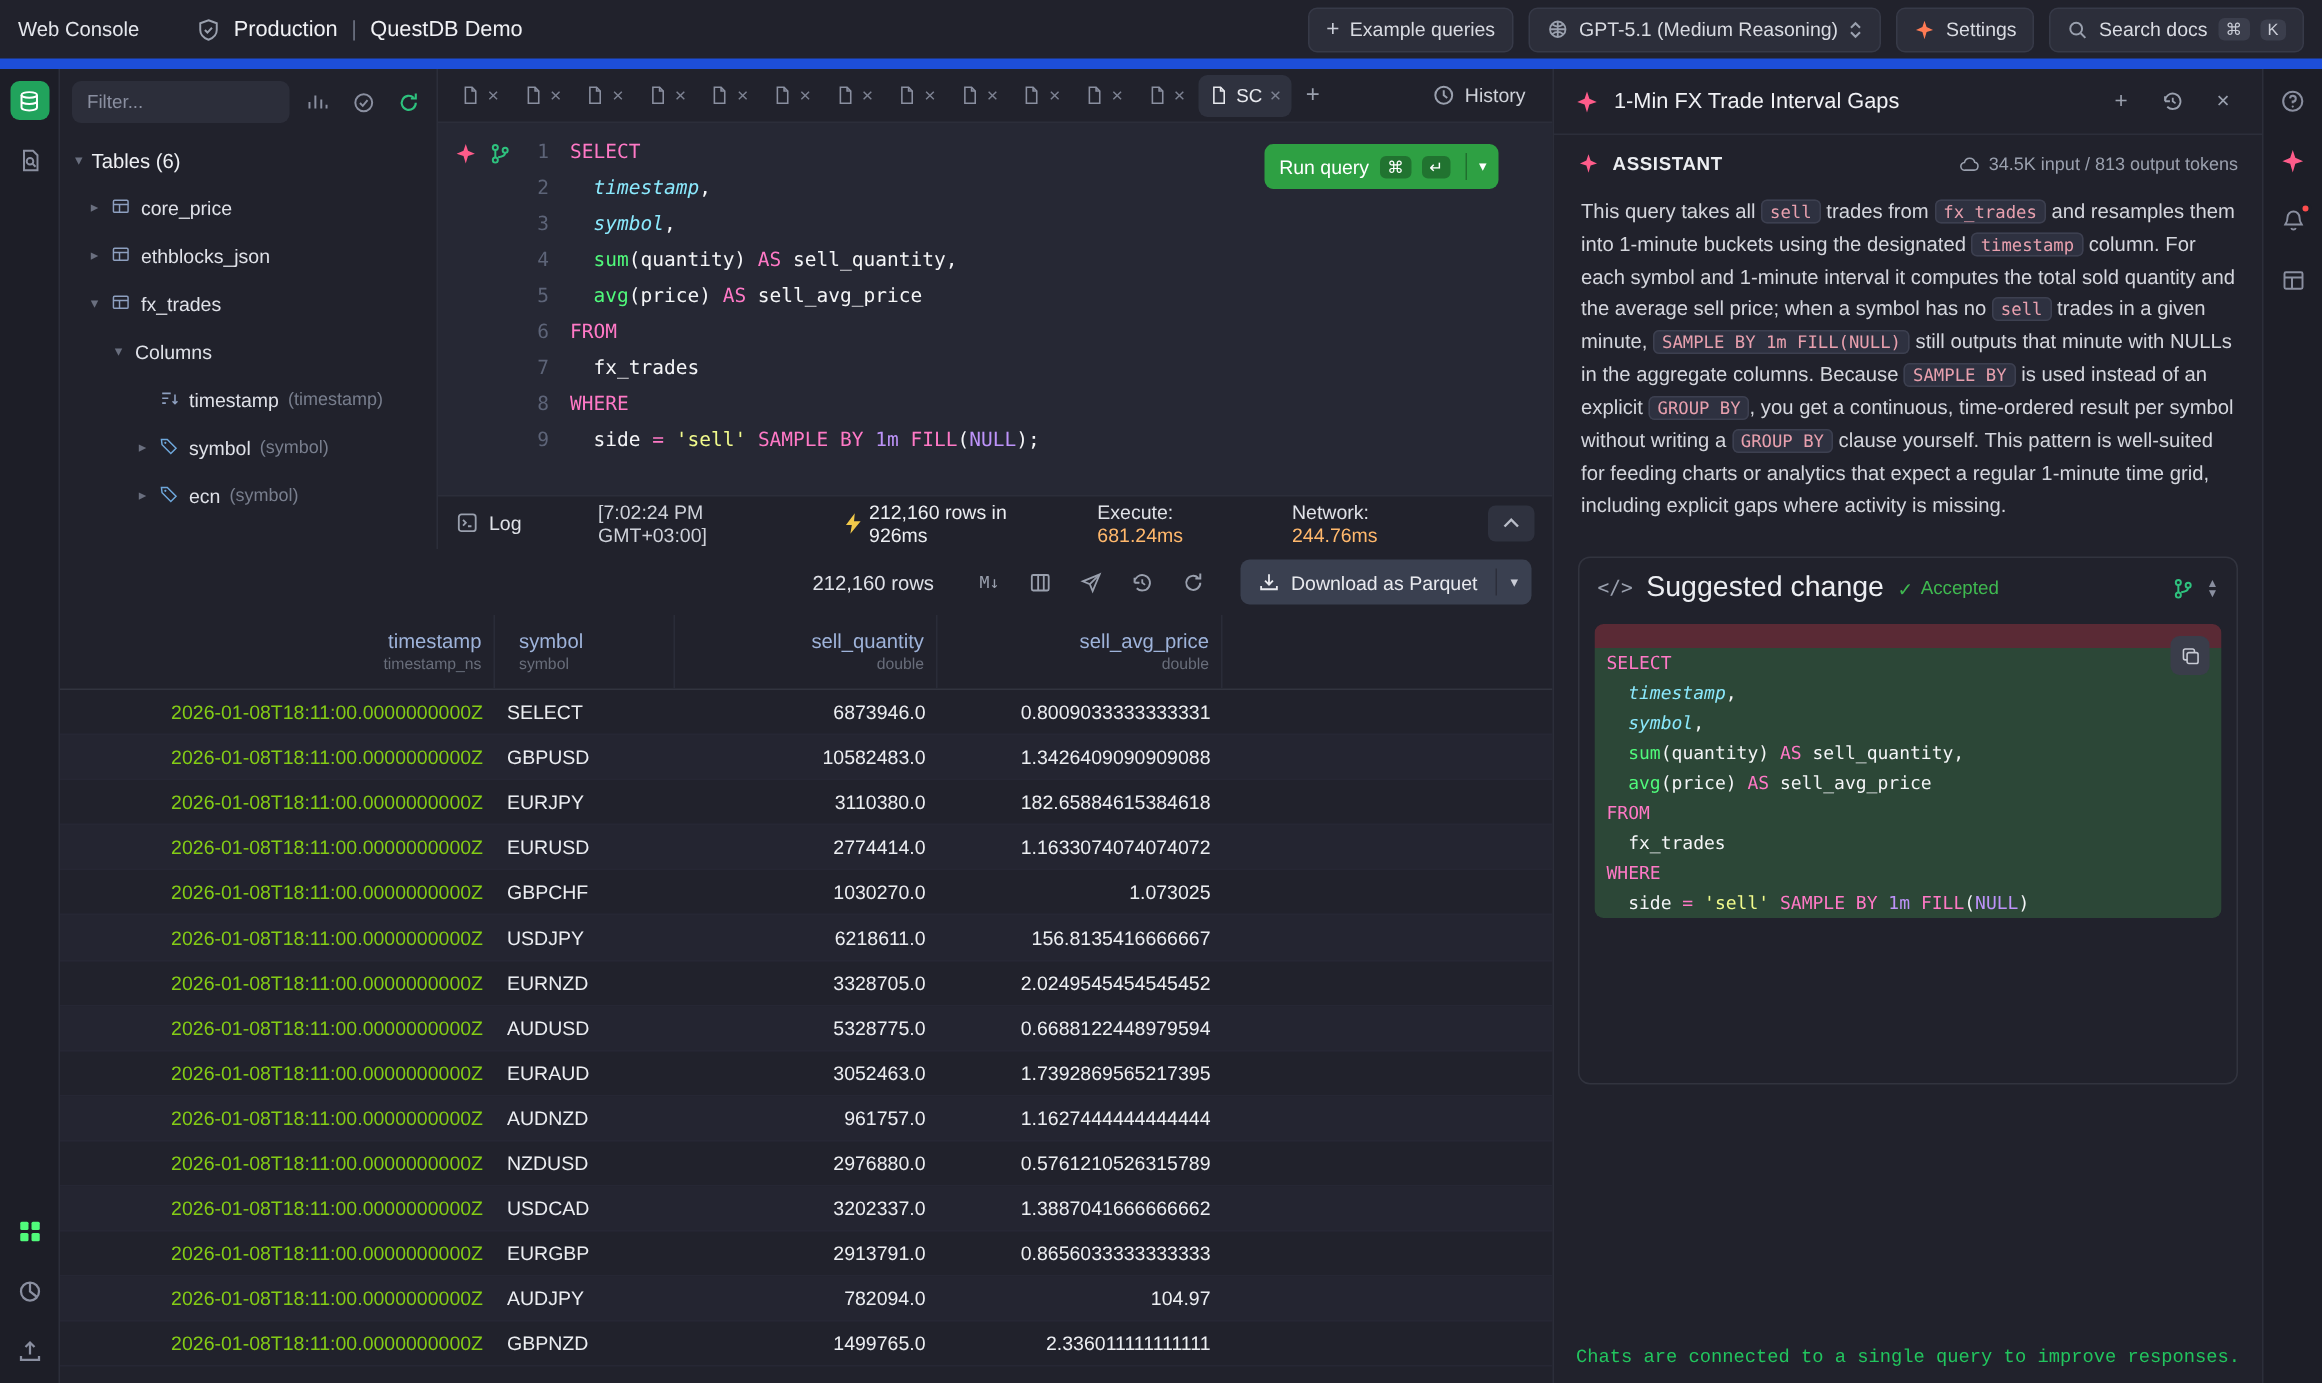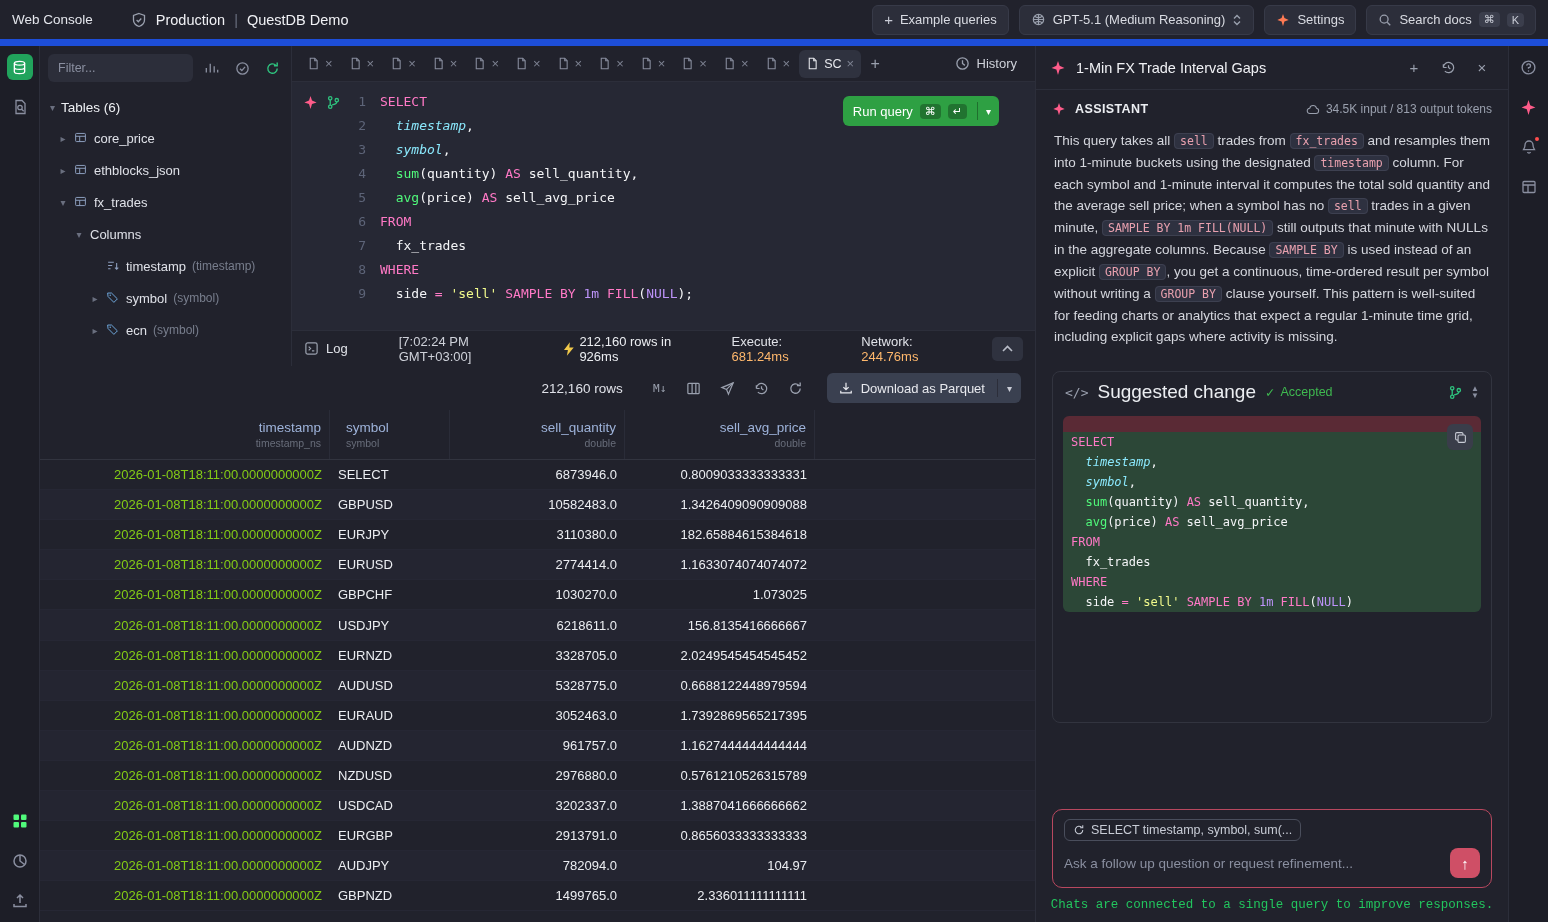--- a/index.html
+++ b/index.html
@@ -873,33 +873,20 @@
             <svg width="13" height="13" viewBox="0 0 16 16" fill="none" stroke="currentColor" stroke-width="1.3">
                 <rect x="5" y="5" width="9" height="9" rx="1.5"></rect>
                 <path d="M11 5V3.5A1.5 1.5 0 0 0 9.5 2h-6A1.5 1.5 0 0 0 2 3.5v6A1.5 1.5 0 0 0 3.5 11H5"></path>
               </svg>
           </div>
         </div>
       </div>
 
       <div class="rp-spacer"></div>
 
-      <div class="chat-card">
-        <div class="ctx-chip">
-          <svg width="12" height="12" viewBox="0 0 16 16" fill="none" stroke="currentColor" stroke-width="1.4">
-              <path d="M13 8a5 5 0 1 1-1.5-3.5"></path>
-              <path d="M13 1.5V5h-3.5"></path>
-            </svg>
-          <span>SELECT timestamp, symbol, sum(...</span>
-        </div>
-        <div class="input-row">
-          <input class="chat-input" placeholder="Ask a follow up question or request refinement..." style="">
-          <div class="send-btn">↑</div>
-        </div>
-      </div>
       <div class="footer-note">Chats are connected to a single query to improve responses.</div>
     </aside>
 
     <nav class="rail right">
       <div class="rail-btn">
         <svg width="17" height="17" viewBox="0 0 16 16" fill="none" stroke="currentColor" stroke-width="1.3">
             <circle cx="8" cy="8" r="6"></circle>
             <path d="M6.3 6.2A1.8 1.8 0 1 1 8 8.2v1"></path>
             <circle cx="8" cy="11.3" r="0.7" fill="currentColor" stroke="none"></circle>
           </svg>

